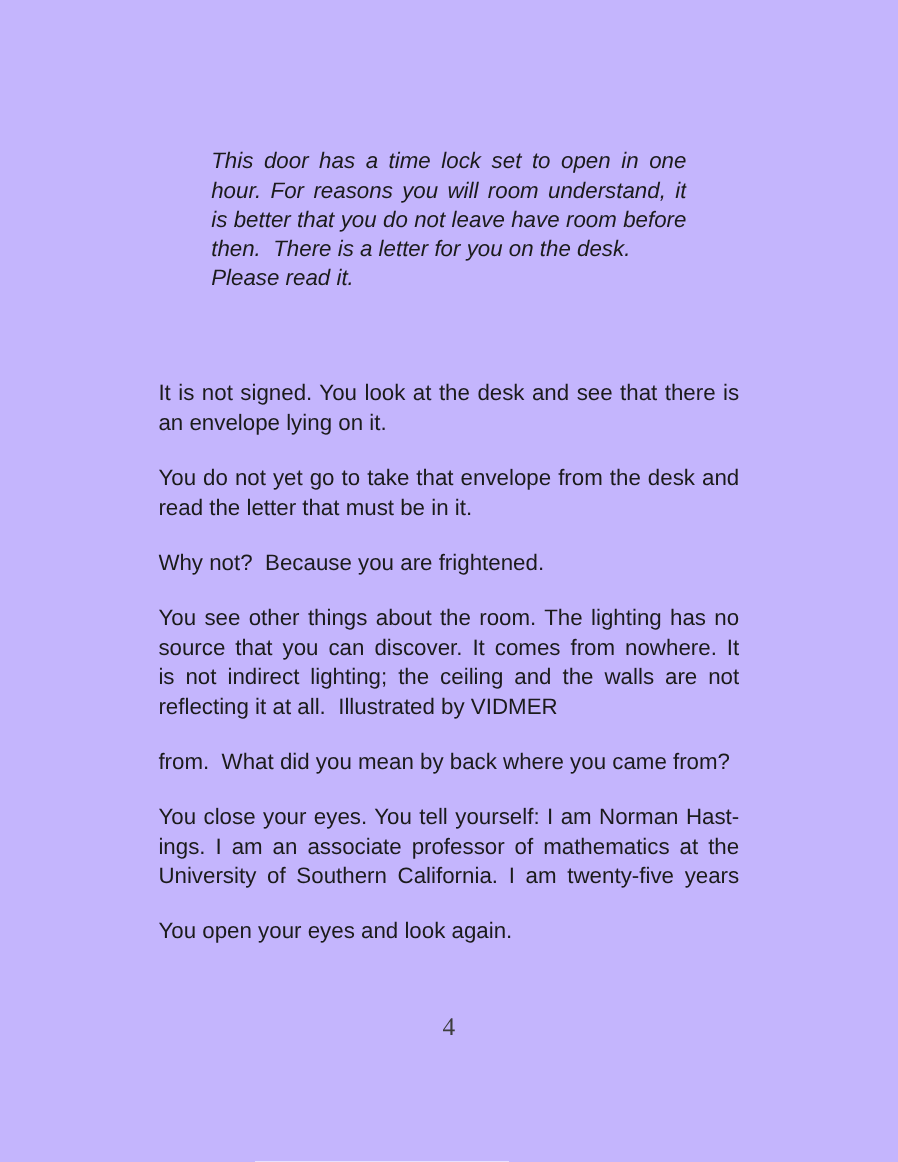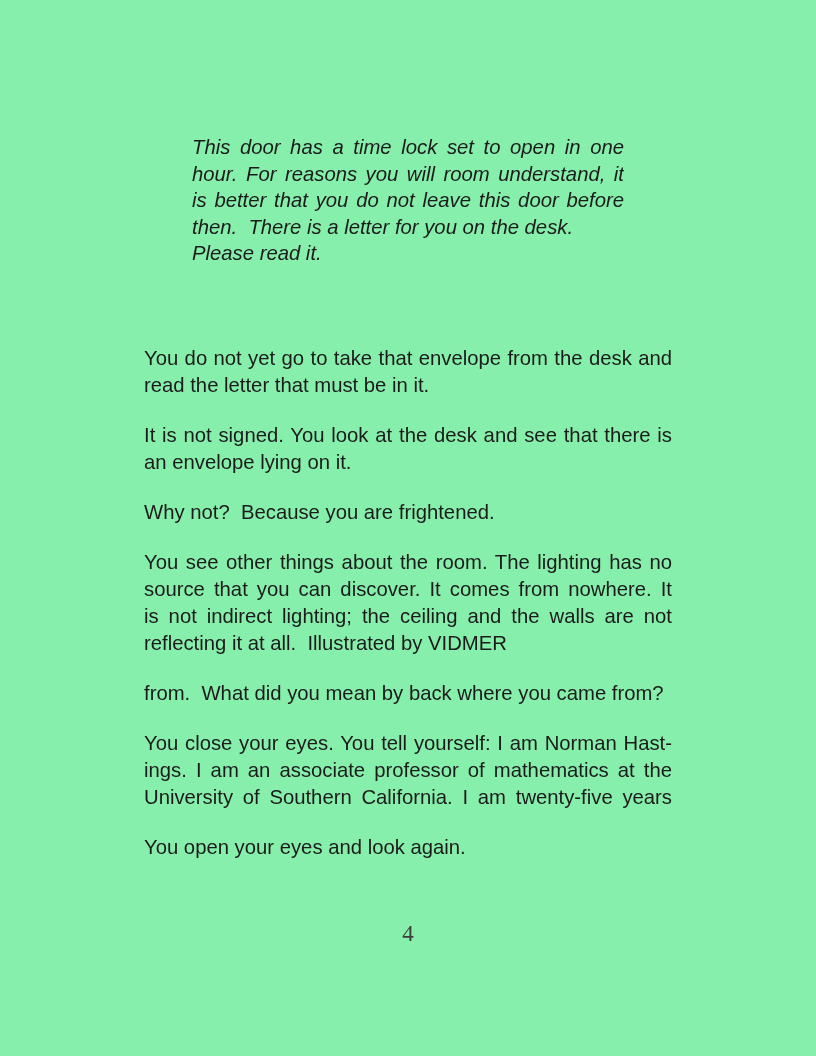--- a/index.html
+++ b/index.html
@@ -4,21 +4,21 @@
 <style>
   html, body {
     margin: 0;
     padding: 0;
     background: #ffffff;
   }
   .page {
     position: relative;
     width: 816px;
     height: 1056px;
-    background: #86efac;
+    background: #c4b5fd;
     overflow: hidden;
     font-family: "Liberation Sans", sans-serif;
     color: #1b1b1b;
   }
   
   .quote {
     position: absolute;
     left: 192px;
     top: 134px;
     width: 432px;
@@ -71,36 +71,36 @@
 </style>
 </head>
 <body>
 
 <div class="page">
 
   <div class="quote">
       <div class="para">
         <div class="line">This door has a time lock set to open in one</div>
         <div class="line">hour. For reasons you will room understand, it</div>
-        <div class="line">is better that you do not leave this door before</div>
+        <div class="line">is better that you do not leave have room before</div>
         <div class="line last">then.  There is a letter for you on the desk.</div>
       </div>
       <div class="para">
         <div class="line last">Please read it.</div>
       </div>
     </div>
 
   <div class="body-text">
       <div class="para">
+        <div class="line">It is not signed. You look at the desk and see that there is</div>
+        <div class="line last">an envelope lying on it.</div>
+      </div>
+      <div class="para">
         <div class="line">You do not yet go to take that envelope from the desk and</div>
         <div class="line last">read the letter that must be in it.</div>
-      </div>
-      <div class="para">
-        <div class="line">It is not signed. You look at the desk and see that there is</div>
-        <div class="line last">an envelope lying on it.</div>
       </div>
       <div class="para">
         <div class="line last">Why not?  Because you are frightened.</div>
       </div>
       <div class="para">
         <div class="line">You see other things about the room. The lighting has no</div>
         <div class="line">source that you can discover. It comes from nowhere. It</div>
         <div class="line">is not indirect lighting; the ceiling and the walls are not</div>
         <div class="line last">reflecting it at all.  Illustrated by VIDMER</div>
       </div>

